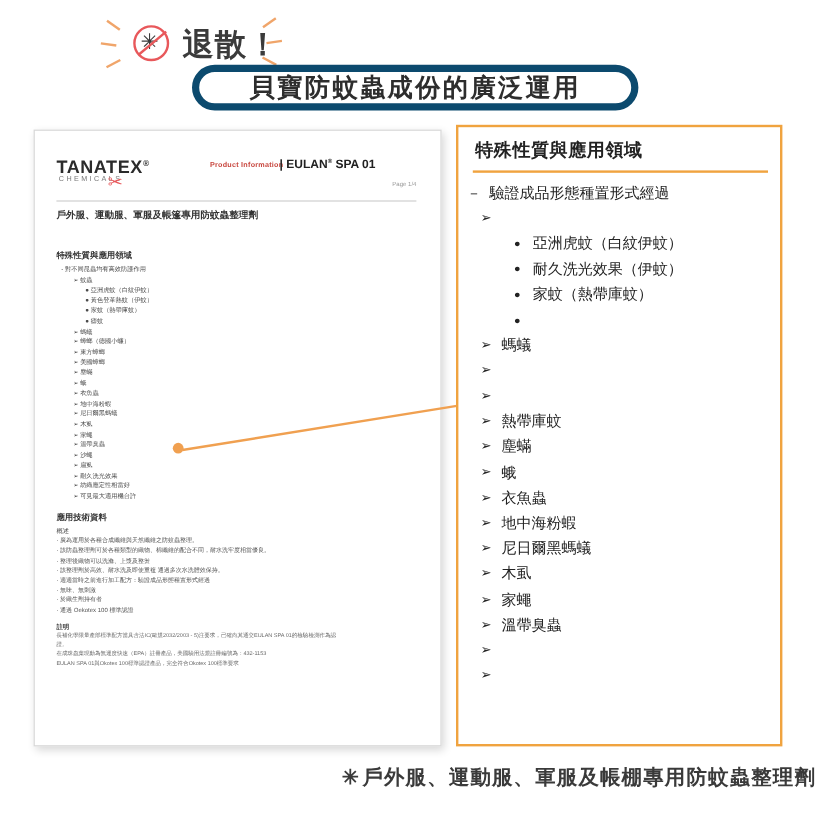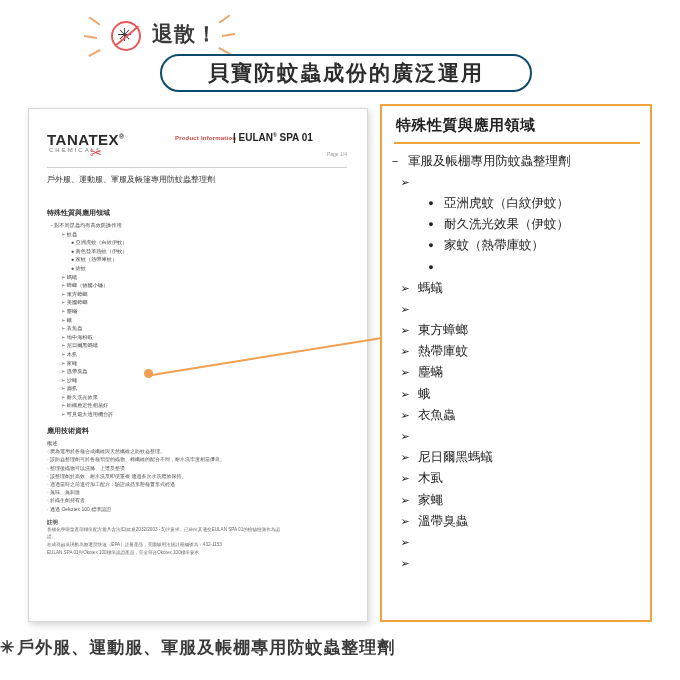--- a/index.html
+++ b/index.html
@@ -44,21 +44,21 @@
   .mosquito-badge .bug {
     position: absolute;
     left: 9px; top: 8px;
     font-size: 18px;
     color: #3a3a3a;
     line-height: 18px;
   }
   .retreat-text {
     position: absolute;
     left: 152px; top: 20px;
-    font-size: 21px;
+    font-size: 26px;
     font-weight: bold;
     color: #3b3b3b;
     letter-spacing: 1px;
   }
   .dash-left, .dash-right {
     position: absolute;
     top: 10px;
     width: 60px; height: 52px;
   }
   .dash-left { left: 88px; }
@@ -73,21 +73,21 @@
   .dash-left span:nth-child(2) { left: -4px; top: 26px; transform: rotate(8deg); }
   .dash-left span:nth-child(3) { left: 0px;  top: 42px; transform: rotate(-28deg); }
   .dash-right span:nth-child(1) { left: 6px; top: 8px;  transform: rotate(-35deg); }
   .dash-right span:nth-child(2) { left: 10px;top: 24px; transform: rotate(-8deg); }
   .dash-right span:nth-child(3) { left: 6px; top: 40px; transform: rotate(28deg); }
 
   .headline-pill {
     position: absolute;
     left: 160px; top: 54px;
     width: 372px; height: 38px;
-    border: 2px solid #0c4a6e;
+    border: 6px solid #0c4a6e;
     border-radius: 19px;
     box-sizing: border-box;
     display: flex;
     align-items: center;
     justify-content: center;
   }
   .headline-pill .headline-text {
     font-size: 21px;
     font-weight: bold;
     color: #2d2d2d;
@@ -160,21 +160,21 @@
     font-size: 5px;
     color: #999;
   }
   .rule {
     height: 1px;
     background: #cfcfcf;
     margin: 2px 0 6px 0;
   }
   .doc-title {
     font-size: 8px;
-    font-weight: normal;
+    font-weight: bold;
     color: #333;
     margin-bottom: 23px;
   }
   .sec-head {
     font-size: 7px;
     font-weight: bold;
     color: #333;
     margin: 7px 0 3px 0;
   }
   .mini {
@@ -266,21 +266,21 @@
   .row.l1 { padding-left: 10px; }
   .row.l2 { padding-left: 36px; }
   .row.l2 .mk { font-size: 9px; }
   .row .tx { flex: 1 1 auto; }
 
   
   .caption {
     position: absolute;
     left: 0; top: 636px;
     width: 680px;
-    text-align: left;
+    text-align: right;
     font-size: 17px;
     font-weight: bold;
     color: #3a3a3a;
     letter-spacing: 1px;
   }
   .caption .star { color: #3a3a3a; margin-right: 2px; }
 </style>
 </head>
 <body>
 
@@ -386,21 +386,21 @@
   <polyline points="4,41 234,4" fill="none" stroke="#f0a050" stroke-width="2"></polyline>
 </svg>
 <div class="dot"></div>
 
 <div class="panel">
   <div class="panel-title">特殊性質與應用領域</div>
   <div class="panel-divider"></div>
   <div class="panel-body" id="panel-list">
       <div class="row lead">
         <span class="mk">－</span>
-        <span class="tx">軍服及帳棚專用防蚊蟲整理劑</span>
+        <span class="tx">驗證成品形態種置形式經過</span>
       </div>
       <div class="row l1">
         <span class="mk">➢</span>
       </div>
       <div class="row l2">
         <span class="mk">●</span>
         <span class="tx">亞洲虎蚊（白紋伊蚊）</span>
       </div>
       <div class="row l2">
         <span class="mk">●</span>
@@ -415,40 +415,40 @@
       </div>
       <div class="row l1">
         <span class="mk">➢</span>
         <span class="tx">螞蟻</span>
       </div>
       <div class="row l1">
         <span class="mk">➢</span>
       </div>
       <div class="row l1">
         <span class="mk">➢</span>
-        <span class="tx">東方蟑螂</span>
       </div>
       <div class="row l1">
         <span class="mk">➢</span>
         <span class="tx">熱帶庫蚊</span>
       </div>
       <div class="row l1">
         <span class="mk">➢</span>
         <span class="tx">塵蟎</span>
       </div>
       <div class="row l1">
         <span class="mk">➢</span>
         <span class="tx">蛾</span>
       </div>
       <div class="row l1">
         <span class="mk">➢</span>
         <span class="tx">衣魚蟲</span>
       </div>
       <div class="row l1">
         <span class="mk">➢</span>
+        <span class="tx">地中海粉蝦</span>
       </div>
       <div class="row l1">
         <span class="mk">➢</span>
         <span class="tx">尼日爾黑螞蟻</span>
       </div>
       <div class="row l1">
         <span class="mk">➢</span>
         <span class="tx">木虱</span>
       </div>
       <div class="row l1">

